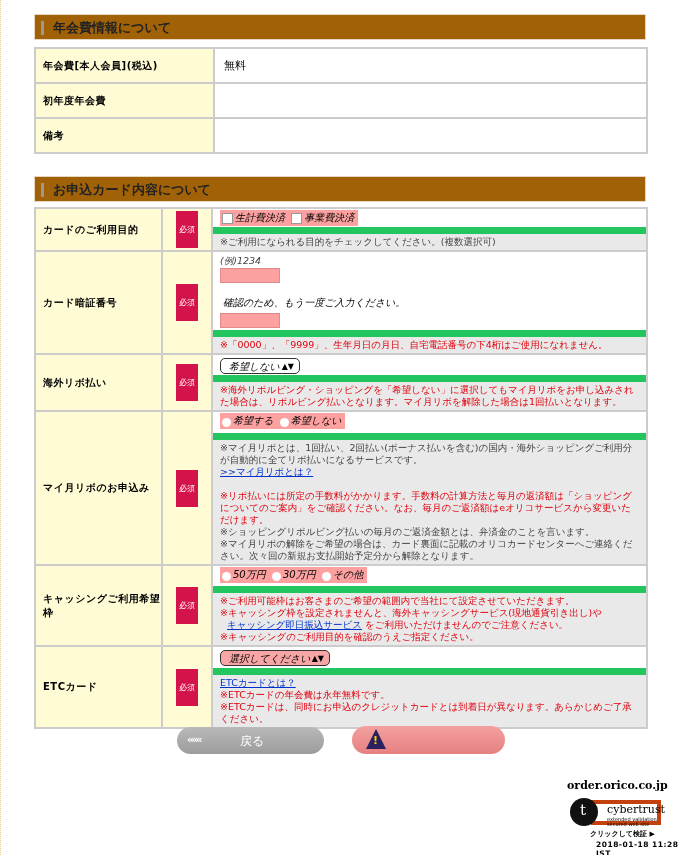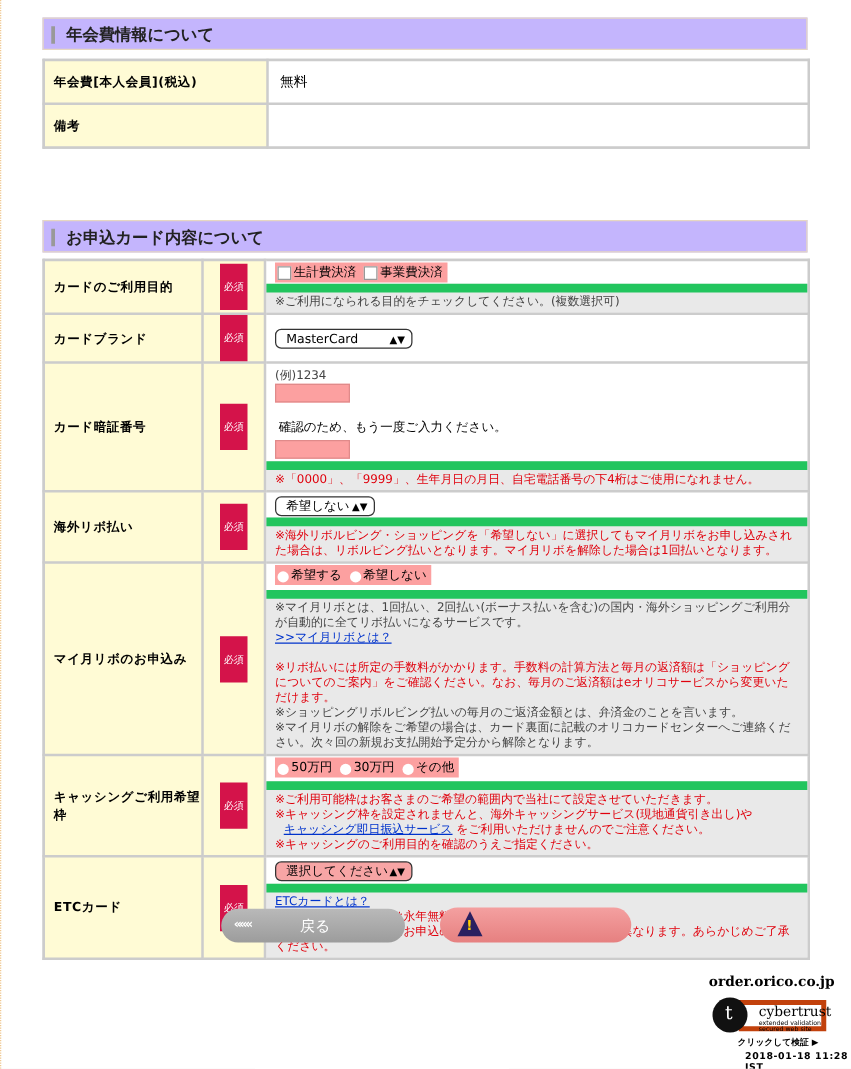--- a/index.html
+++ b/index.html
@@ -1,27 +1,27 @@
 <!DOCTYPE html>
 <html><head>
 <meta charset="utf-8">
 <style>
   html,body{margin:0;padding:0;background:#fff;}
   body{width:681px;height:855px;position:relative;overflow:hidden;font-family:"DejaVu Sans","Liberation Sans",sans-serif;color:#000;}
   .leftline{position:absolute;left:0;top:0;width:0;height:855px;border-left:1px dotted #f0c890;}
-  .sec-head{position:absolute;left:34px;width:612px;height:26px;background:#c4b5fd;border:1px solid #e6d7c2;box-sizing:border-box;}
+  .sec-head{position:absolute;left:34px;width:612px;height:26px;background:#a16207;border:1px solid #e6d7c2;box-sizing:border-box;}
   .sec-head .bar{position:absolute;left:6px;top:6px;width:3px;height:14px;background:#999;}
   .sec-head .t{position:absolute;left:18px;top:4px;font-size:13px;font-weight:bold;color:#222;}
   table.grid{position:absolute;left:34px;width:614px;border-collapse:collapse;background:#ccc;border:2px solid #ccc;}
   table.grid td{border:2px solid #ccc;padding:0;vertical-align:middle;font-size:10px;}
   td.lab{background:#fffbd5;font-weight:bold;font-size:10px;padding-left:7px !important;letter-spacing:.5px;}
   td.req{background:#fffbd5;text-align:center;width:48px;}
   .reqb{display:inline-block;background:#d4134a;color:#fff;font-size:8px;padding:13px 3px;line-height:11px;}
   td.val{background:#fff;}
-  .sub{background:#fff;padding:3px 7px;}
+  .sub{background:#fff;padding:3px 7px;font-style:italic;}
   .note{background:#e9e9e9;border-top:7px solid #22c55e;padding:2px 7px;font-size:9.5px;line-height:12px;color:#444;}
   .red{color:#e0000c;}
   .pinkgrp{display:inline-block;background:#fca0a0;padding:1px 4px 1px 2px;font-size:10px;}
   .cb{display:inline-block;width:9px;height:9px;background:#fff;border:1px solid #999;vertical-align:-3px;margin-right:2px;}
   .rb{display:inline-block;width:9px;height:9px;background:#fff;border-radius:50%;vertical-align:-3px;margin-right:2px;}
   .sel{display:inline-block;height:16px;line-height:16px;border:1px solid #333;border-radius:5px;padding:0 8px;font-size:10px;background:#fff;position:relative;box-sizing:border-box;}
   .sel .arr{position:absolute;right:5px;top:0;font-size:8px;}
   .pinkbox{width:60px;height:15px;background:#fca0a0;border:1px solid #e08a8a;box-sizing:border-box;}
   a.lnk{color:#0033cc;text-decoration:underline;}
   .btn-back{position:absolute;left:177px;top:727px;width:147px;height:27px;border-radius:14px;background:linear-gradient(#b9b9b9,#9c9c9c);}
@@ -51,20 +51,24 @@
   <div class="t">年会費情報について</div>
 </div>
 
 <table class="grid" style="top:47px">
   <tbody>
       <tr style="height:35px">
     <td class="lab" style="width:170px">年会費[本人会員](税込)</td>
     <td class="val" style="padding-left:9px;font-size:11px">無料</td>
   </tr>
   <tr style="height:35px">
+    <td class="lab">初年度年会費</td>
+    <td class="val"></td>
+  </tr>
+  <tr style="height:35px">
     <td class="lab">備考</td>
     <td class="val"></td>
   </tr>
 </tbody>
   </table>
 
 <div class="sec-head" style="top:176px">
   <div class="bar"></div>
   <div class="t">お申込カード内容について</div>
 </div>
@@ -79,29 +83,20 @@
       <div class="sub" style="padding:1px 7px">
         <span class="pinkgrp">
           <span class="cb"></span><span>生計費決済</span>
           <span class="cb" style="margin-left:3px"></span><span>事業費決済</span>
         </span>
       </div>
       <div class="note">※ご利用になられる目的をチェックしてください。(複数選択可)</div>
     </td>
   </tr>
 
-  <tr>
-    <td class="lab" style="height:22px">カードブランド</td>
-    <td class="req"><span class="reqb">必須</span></td>
-    <td class="val">
-      <div class="sub" style="padding:2px 7px">
-        <span class="sel" style="width:110px"><span>MasterCard</span><span class="arr">▲▼</span></span>
-      </div>
-    </td>
-  </tr>
 
   <tr>
     <td class="lab" style="height:88px">カード暗証番号</td>
     <td class="req"><span class="reqb">必須</span></td>
     <td class="val">
       <div class="sub" style="padding:3px 7px 2px">
         <div style="font-size:9.5px;color:#444">(例)1234</div>
         <div class="pinkbox"></div>
         <div style="font-size:10px;margin:13px 0 3px 3px">確認のため、もう一度ご入力ください。</div>
         <div class="pinkbox"></div>

